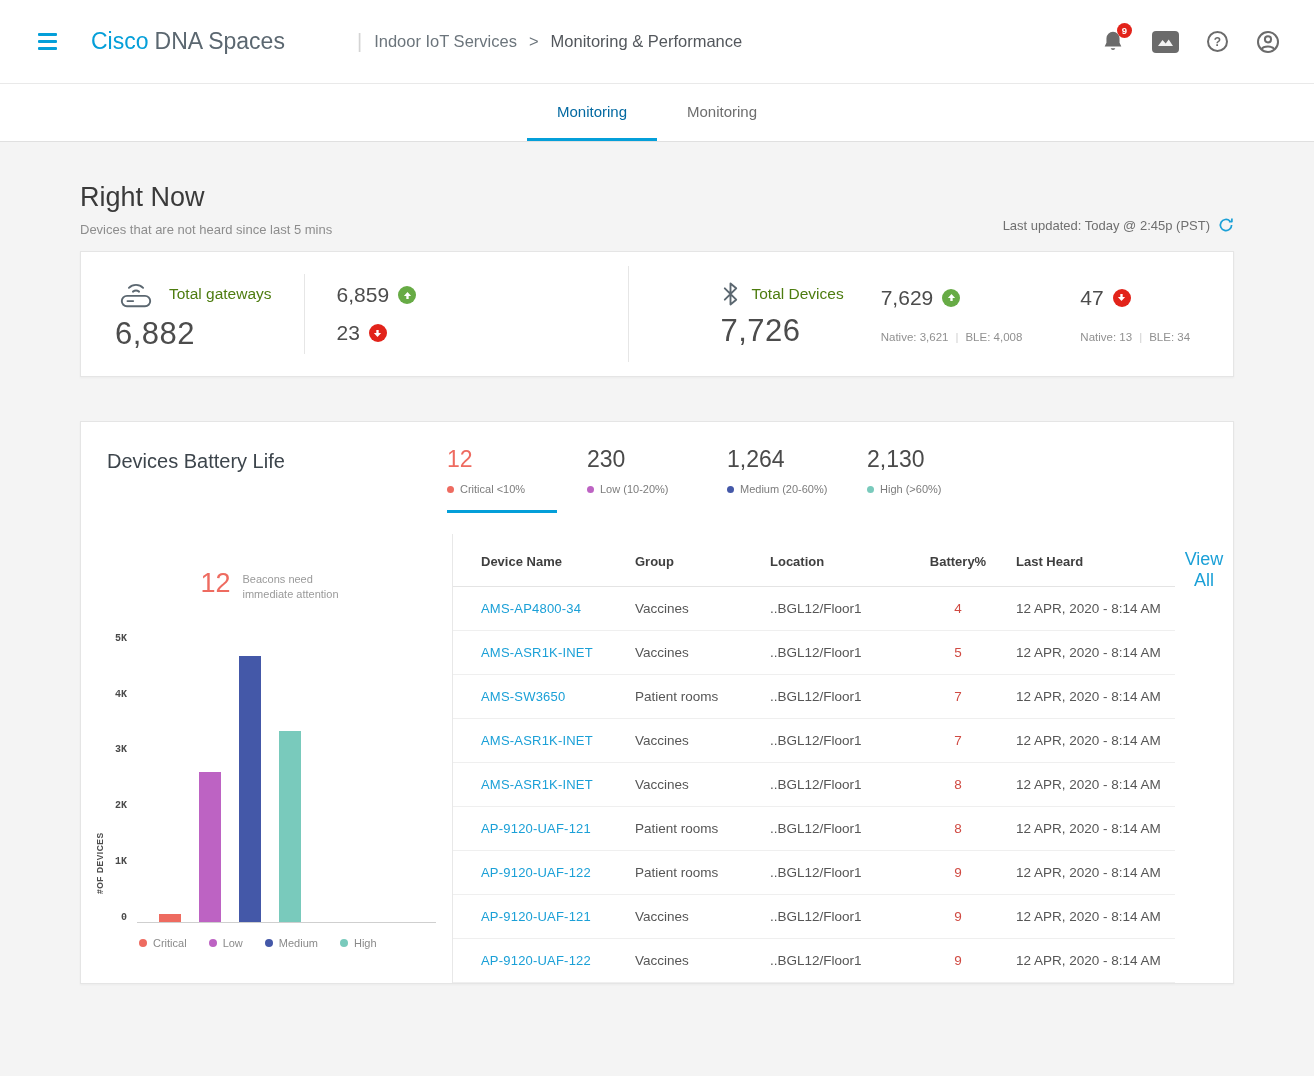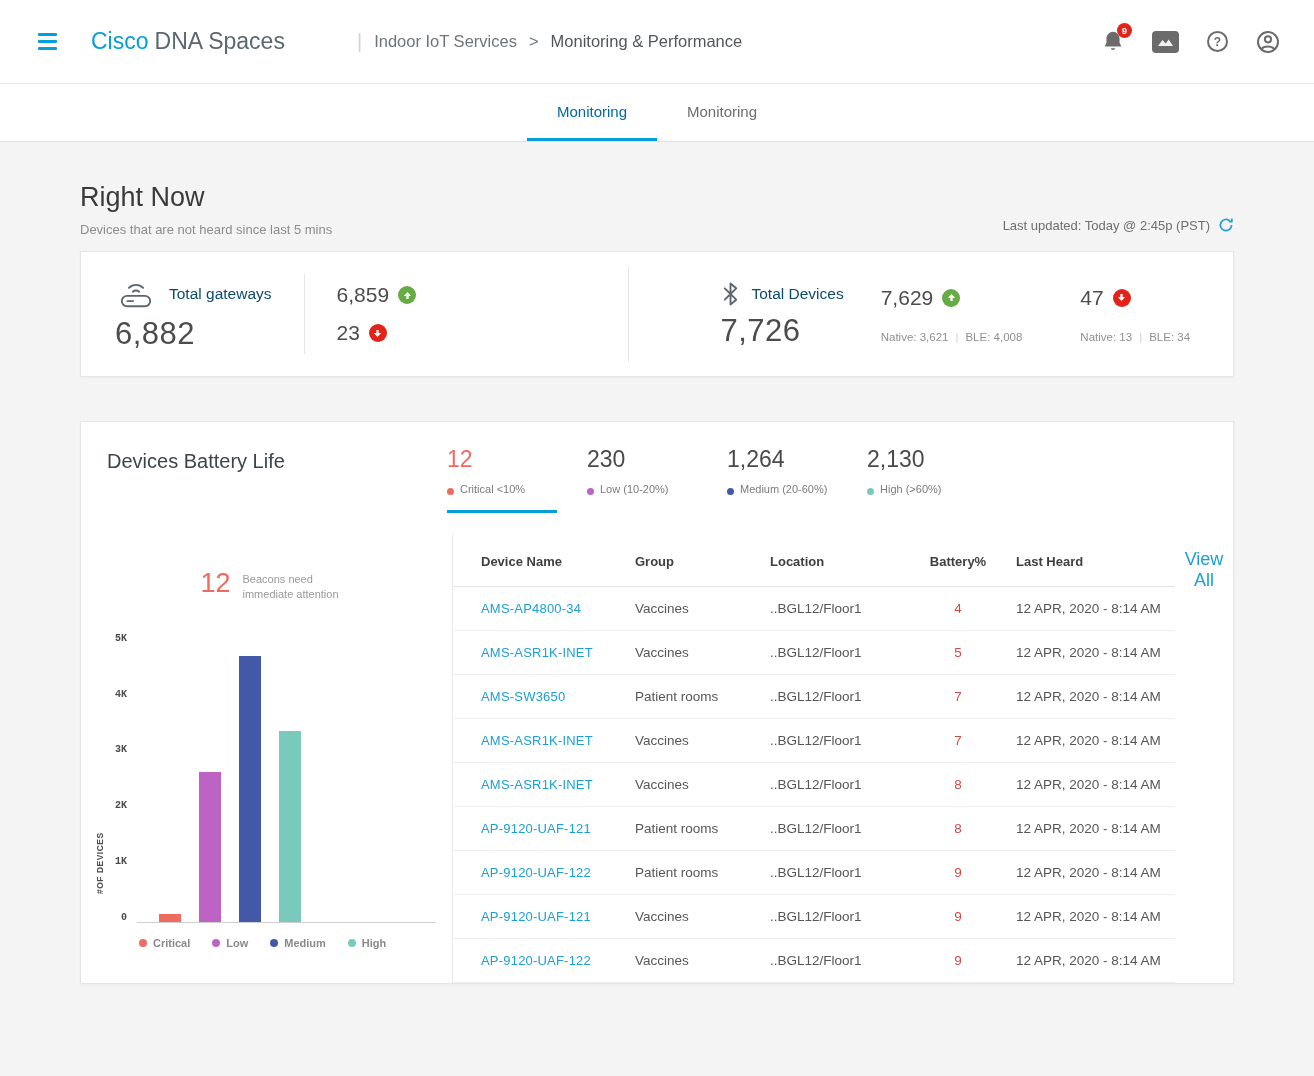--- a/index.html
+++ b/index.html
@@ -36,21 +36,21 @@
   .rn-right{margin-left:auto;display:flex;align-items:center;gap:8px;font-size:13px;color:#6f6f6f;padding-bottom:4px;}
 
   .card{background:#fff;border:1px solid #e5e5e5;box-shadow:0 1px 2px rgba(0,0,0,.04);}
 
   
   .stat-card{margin-top:14px;height:126px;display:flex;align-items:center;}
   .half{display:flex;align-items:center;flex:1;height:100%;}
   .half.left{padding-left:34px;}
   .half.right{padding-left:92px;}
   .stat-head{display:flex;align-items:center;gap:12px;}
-  .stat-label{font-size:15.5px;color:#0c4a6e;}
+  .stat-label{font-size:15.5px;color:#4d7c0f;}
   .stat-number{font-size:31px;font-weight:300;color:#4c4c4c;margin-top:4px;letter-spacing:.5px;}
   .vdiv{width:1px;height:80px;background:#e6e6e6;margin:0 32px;}
   .center-div{width:1px;height:96px;background:#e6e6e6;}
   .trend-col{display:flex;flex-direction:column;gap:14px;}
   .trend{display:flex;align-items:center;gap:9px;}
   .trend-num{font-size:21px;font-weight:300;color:#4c4c4c;}
   .chip{width:18px;height:18px;border-radius:50%;display:inline-flex;align-items:center;justify-content:center;}
   .chip.up{background:#67ab45;}
   .chip.down{background:#e2231a;}
   .detail{font-size:11.5px;color:#909090;margin-top:7px;white-space:nowrap;}
@@ -59,34 +59,34 @@
 
   
   .bat-card{margin-top:44px;padding-top:24px;}
   .bat-top{position:relative;padding:0 26px;min-height:88px;}
   .bat-title{position:absolute;left:26px;top:4px;font-size:20px;font-weight:400;color:#3d454c;}
   .summary-tabs{display:flex;gap:30px;justify-content:center;transform:translateX(55px);}
   .stab{min-width:110px;padding-bottom:15px;border-bottom:3px solid transparent;cursor:pointer;}
   .stab.active{border-bottom-color:#049fd9;}
   .stab-value{font-size:23px;font-weight:300;color:#4a4a4a;}
   .critical-text{color:#ee6b60;}
-  .stab-label{display:flex;align-items:flex-end;gap:6px;margin-top:10px;font-size:11px;color:#7c7c7c;}
+  .stab-label{display:flex;align-items:center;gap:6px;margin-top:10px;font-size:11px;color:#7c7c7c;}
   .dot{width:7px;height:7px;border-radius:50%;display:inline-block;}
 
   .bat-body{display:flex;align-items:stretch;}
   .chart-panel{width:372px;border-right:1px solid #e8e8e8;padding:36px 16px 16px 14px;}
   .callout{display:flex;gap:12px;justify-content:center;transform:translateX(12px);align-items:flex-start;}
   .callout-num{font-size:27px;font-weight:300;color:#ee6b60;line-height:1;}
   .callout-txt{font-size:11px;color:#9a9a9a;width:112px;line-height:1.4;padding-top:2px;}
   .chart{display:flex;margin-top:30px;}
   .ylab{writing-mode:vertical-rl;transform:rotate(180deg);font-size:8.5px;font-weight:bold;color:#4c4c4c;letter-spacing:.5px;align-self:flex-end;height:120px;text-align:center;}
   .ticks{height:290px;display:flex;flex-direction:column;justify-content:space-between;align-items:flex-end;font-size:10px;font-weight:bold;color:#4a4a4a;padding-right:10px;width:32px;font-family:Liberation Mono, monospace;}
   .plot{flex:1;height:290px;border-bottom:1px solid #cfcfcf;display:flex;align-items:flex-end;gap:18px;padding-left:22px;}
   .bar{width:22px;}
-  .legend{display:flex;gap:22px;margin:14px 0 0 44px;font-size:11px;color:#8a8a8a;font-weight:bold;}
+  .legend{display:flex;gap:22px;margin:14px 0 0 44px;font-size:11px;color:#8a8a8a;}
   .legend .li{display:flex;align-items:center;gap:6px;}
   .legend .dot{width:8px;height:8px;}
 
   
   .table-panel{flex:1;display:flex;flex-direction:row;}
   table{width:100%;border-collapse:collapse;}
   th{font-size:13px;color:#3f3f3f;text-align:left;font-weight:bold;padding:20px 10px 17px;border-bottom:1px solid #e4e4e4;}
   td{font-size:13.5px;color:#565656;padding:14px 10px;border-bottom:1px solid #efefef;}
   th:first-child,td:first-child{padding-left:28px;width:172px;}
   th:nth-child(2),td:nth-child(2){width:135px;}

